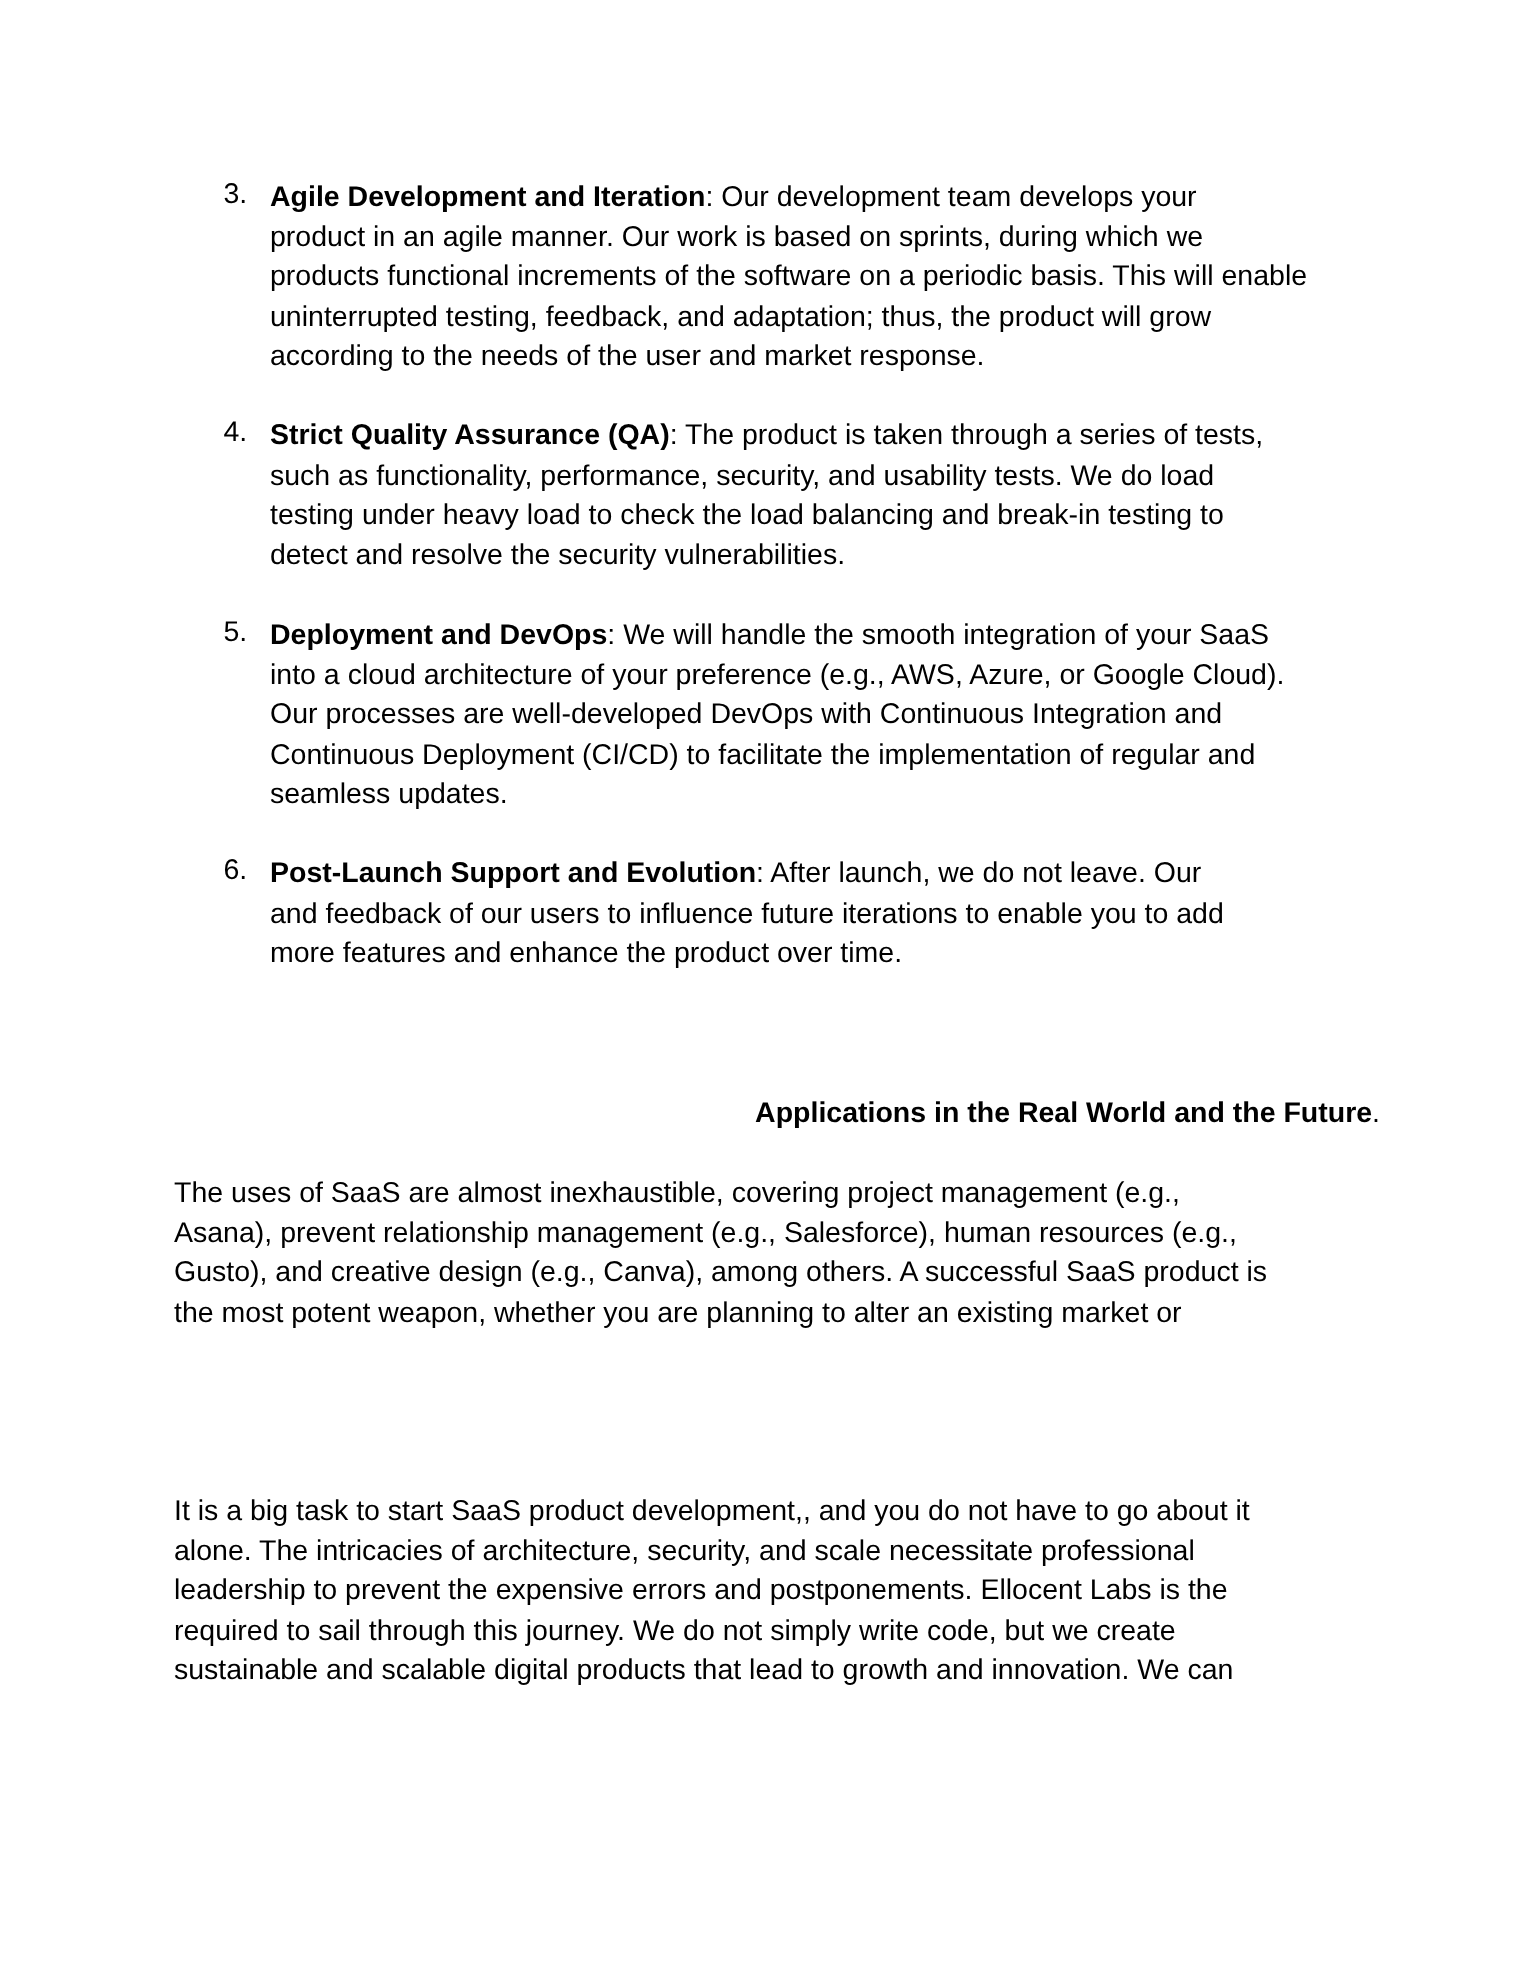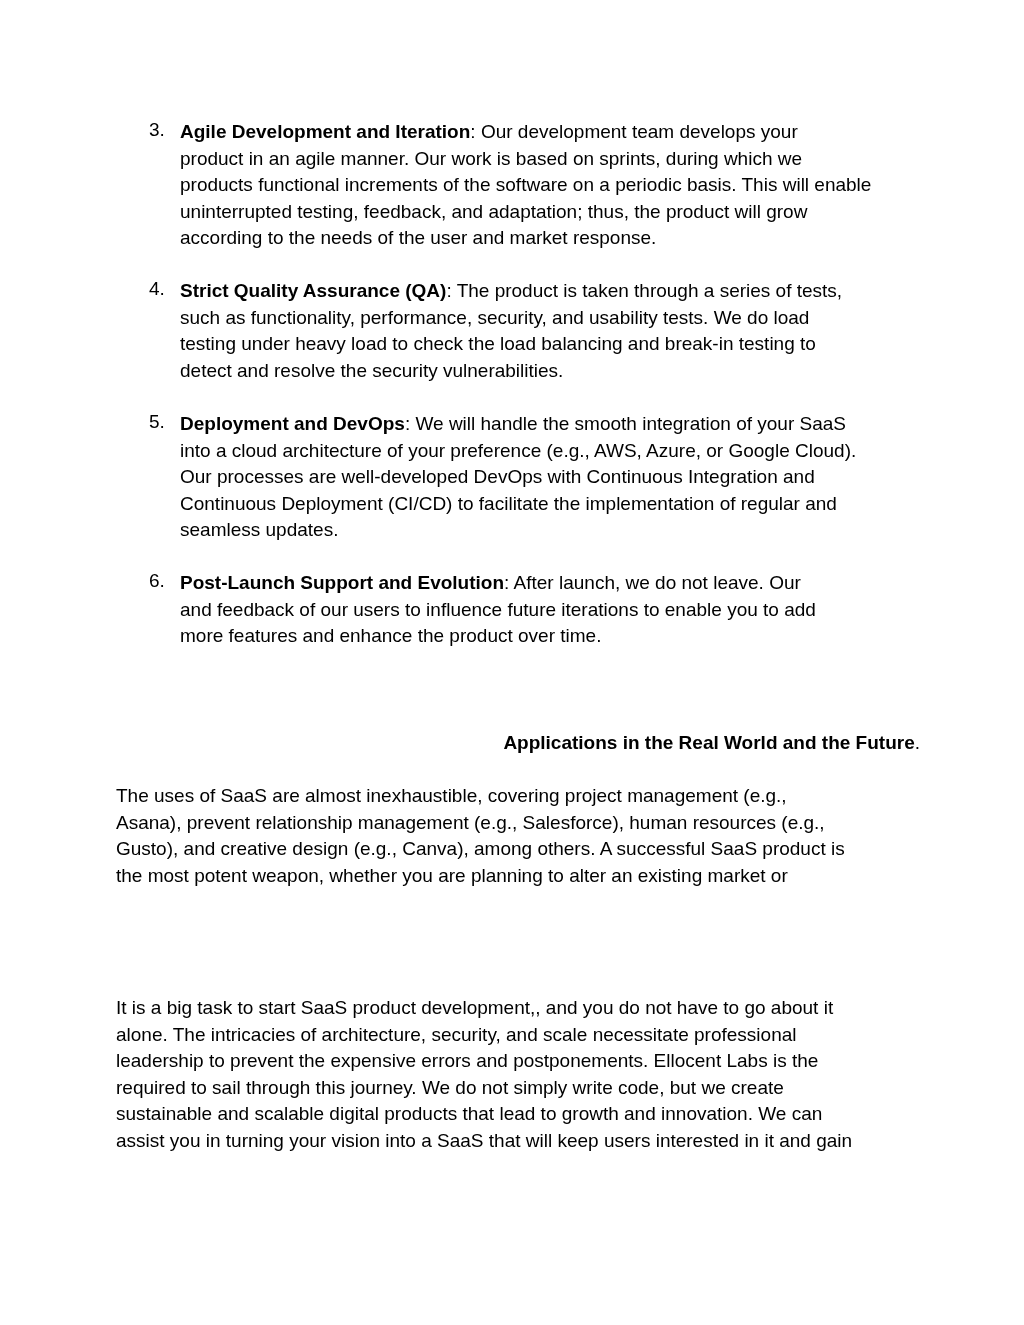--- a/index.html
+++ b/index.html
@@ -71,16 +71,15 @@
     <span class="line">the most potent weapon, whether you are planning to alter an existing market or</span>
   </div>
 
 
   <div class="block" style="top:995px;">
     <span class="line">It is a big task to start SaaS product development,, and you do not have to go about it</span>
     <span class="line">alone. The intricacies of architecture, security, and scale necessitate professional</span>
     <span class="line">leadership to prevent the expensive errors and postponements. Ellocent Labs is the</span>
     <span class="line">required to sail through this journey. We do not simply write code, but we create</span>
     <span class="line">sustainable and scalable digital products that lead to growth and innovation. We can</span>
-    <span class="line">assist you in turning your vision into a SaaS that will keep users interested in it and gain</span>
   </div>
 
 </div>
 
 </body></html>

